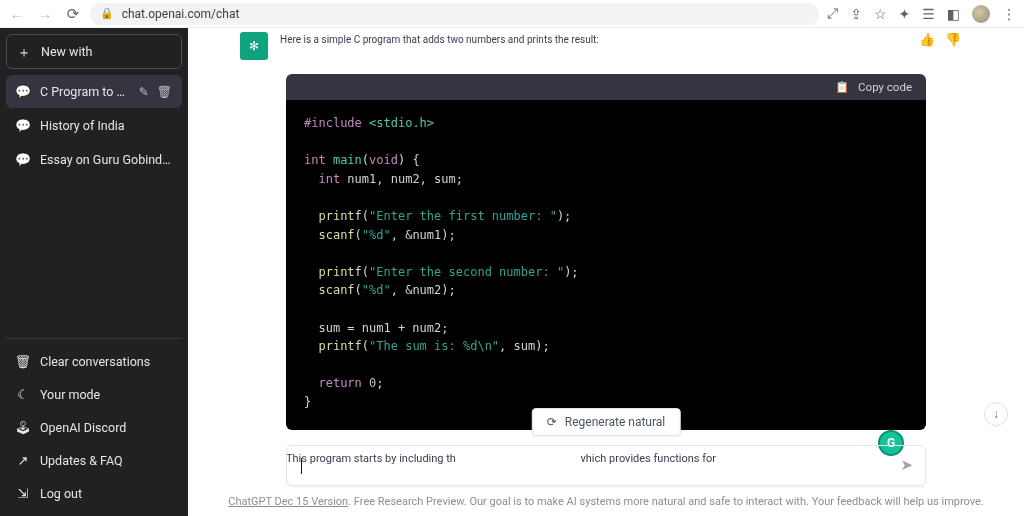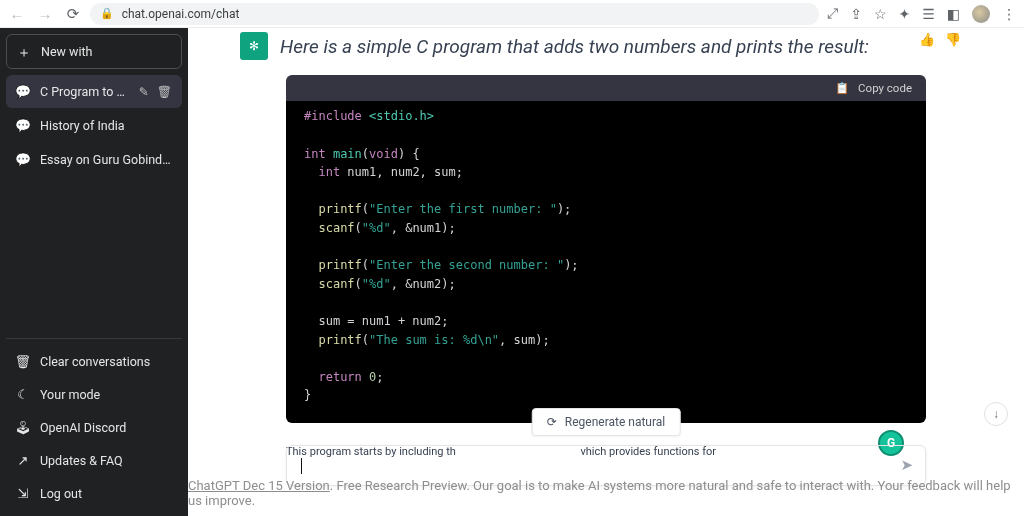--- a/index.html
+++ b/index.html
@@ -32,27 +32,27 @@
   .plus { font-size: 14px; line-height: 1; }
   .sb-ico { width: 14px; display: inline-flex; justify-content: center; font-size: 13px; }
 
   
   .main { flex: 1; display: flex; flex-direction: column; position: relative; background: #fff; min-width: 0; }
   .conv-scroll { flex: 1; overflow: hidden; }
   .conv-inner { width: 640px; margin: 0 auto; padding-top: 4px; position: relative; }
 
   .msg-top { display: flex; align-items: flex-start; gap: 12px; }
   .assistant-avatar { width: 28px; height: 28px; background: #10a37f; border-radius: 3px; display: flex; align-items: center; justify-content: center; color: #fff; font-size: 12px; margin-left: -46px; flex-shrink: 0; }
-  .msg-text { font-size: 19px; color: #374151; line-height: 1.55; font-style: italic; }
+  .msg-text { font-size: 10px; color: #374151; line-height: 1.55; }
   .feedback { position: absolute; right: -36px; top: 4px; display: flex; gap: 10px; color: #9ca3af; font-size: 13px; }
 
   
   .code-wrap { margin-top: 14px; border-radius: 6px; overflow: hidden; }
   .code-head { background: #343541; color: #d1d1d1; display: flex; justify-content: flex-end; align-items: center; padding: 6px 14px; font-size: 11.5px; gap: 8px; }
-  .code-body { background: #000; padding: 6px 18px 18px; font-family: ui-monospace, Menlo, Consolas, monospace; font-size: 12px; line-height: 1.55; color: #fff; }
+  .code-body { background: #000; padding: 14px 18px 18px; font-family: ui-monospace, Menlo, Consolas, monospace; font-size: 12px; line-height: 1.55; color: #fff; }
   .tok-pp1 { color: #c586c0; }
   .tok-pp2 { color: #4ec9b0; }
   .tok-type { color: #c586c0; }
   .tok-kw   { color: #c586c0; }
   .tok-fn   { color: #4ec9b0; }
   .tok-call { color: #dcdcaa; }
   .tok-str  { color: #34a294; }
   .tok-num  { color: #b5cea8; }
   .tok-ret  { color: #c586c0; }
   .tok-plain{ color: #d4d4d4; }
@@ -61,21 +61,21 @@
 
   
   .regen { position: absolute; left: 50%; transform: translateX(-50%); bottom: 80px; background: #fff; border: 1px solid #e5e5e5; border-radius: 4px; padding: 6px 14px; font-size: 12px; color: #4b5563; display: flex; gap: 8px; align-items: center; box-shadow: 0 1px 2px rgba(0,0,0,.05); }
   .input-row { position: absolute; bottom: 30px; left: 0; right: 0; display: flex; justify-content: center; }
   .prompt-box { width: 640px; border: 1px solid #e5e5e5; border-radius: 6px; padding: 11px 42px 11px 14px; box-shadow: 0 1px 4px rgba(0,0,0,.06); position: relative; font-size: 14px; color: #111; }
   .cursor { display: inline-block; width: 1px; height: 16px; background: #111; vertical-align: middle; }
   .send-ico { position: absolute; right: 12px; top: 50%; transform: translateY(-50%); color: #9ca3af; font-size: 15px; }
   .grammarly { position: absolute; right: 120px; bottom: 60px; width: 26px; height: 26px; border-radius: 50%; background: #15c39a; border: 2px solid #0d8f71; display: flex; align-items: center; justify-content: center; color: #fff; font-size: 12px; font-weight: 700; }
   .scroll-down { position: absolute; right: 16px; bottom: 90px; width: 24px; height: 24px; border: 1px solid #e1e1e1; border-radius: 50%; display: flex; align-items: center; justify-content: center; color: #6b7280; font-size: 12px; background: #fff; }
 
-  .footer { position: absolute; bottom: 8px; left: 0; right: 0; font-size: 13px; color: #8e8e8e; }
+  .footer { position: absolute; bottom: 8px; left: 0; right: 0; text-align: center; font-size: 11px; color: #8e8e8e; }
   .footer u { text-decoration: underline; }
 </style>
 </head>
 <body>
 
 <div class="chrome-bar">
   <div class="nav-arrows">
     <span class="nav-ico disabled">←</span>
     <span class="nav-ico disabled">→</span>
     <span class="nav-ico">⟳</span>

